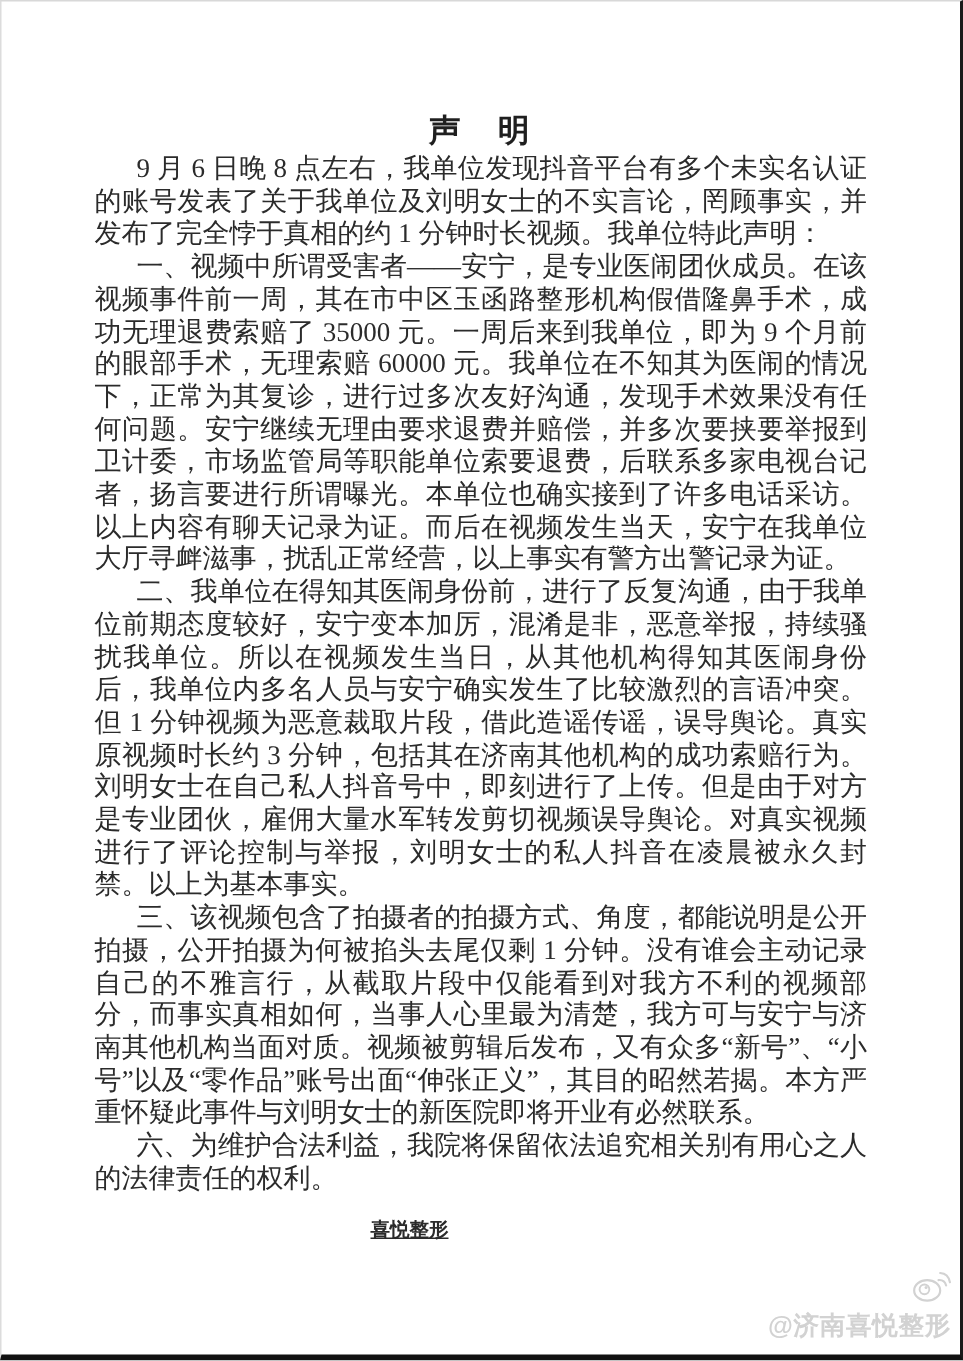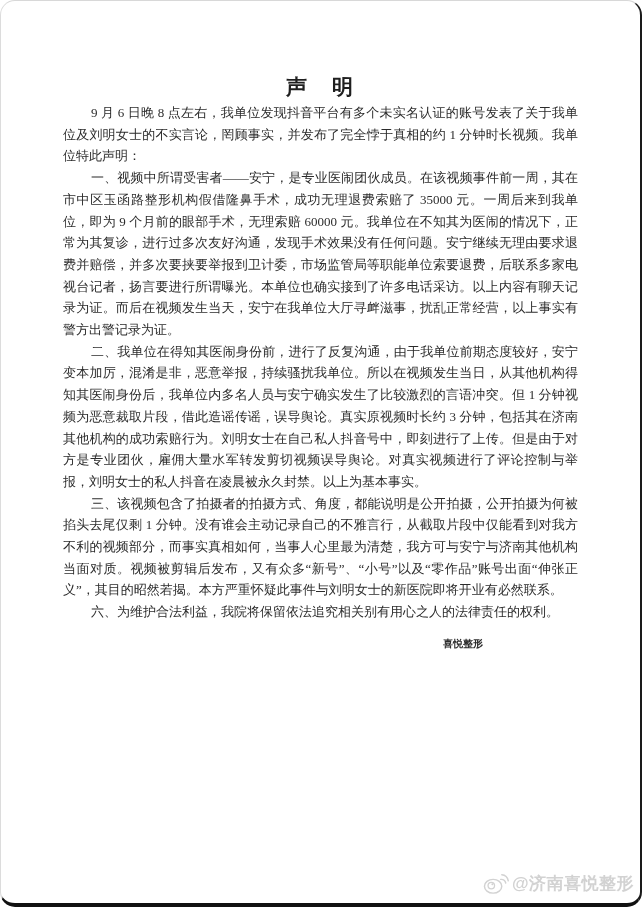--- a/index.html
+++ b/index.html
@@ -14,65 +14,66 @@
     box-sizing: border-box;
     background: #ffffff;
     border-top: 1px solid #d8d8d8;
     border-left: 1px solid #dcdcdc;
     border-right: 2px solid #1a1a1a;
     border-bottom: 4px solid #111111;
     padding: 74px 62px 0 62px;
     overflow: hidden;
     font-family: "Liberation Serif", "DejaVu Serif", serif;
     color: #2b2b2b;
-    border-radius: 15px;
   }
   .title {
     margin: 0 0 3px 0;
     text-align: center;
     font-size: 21px;
     line-height: 24px;
     font-weight: bold;
     color: #1f1f1f;
     letter-spacing: 2px;
   }
   .para {
     margin: 0;
-    font-size: 13px;
+    font-size: 18px;
     line-height: 21.7px;
     text-align: justify;
     text-indent: 28px;
     color: #2b2b2b;
     word-break: break-all;
   }
   .closing {
     margin-top: 23px;
     text-align: left;
   }
   .signature {
     margin-top: 14px;
-    text-align: right;
+    text-align: center;
     padding-right: 95px;
-    font-size: 10px;
+    font-size: 13px;
     font-weight: 600;
     color: #2b2b2b;
+    text-decoration: underline;
   }
   .watermark {
     position: absolute;
     right: 6px;
     bottom: 8px;
     display: flex;
     align-items: flex-end;
     gap: 3px;
     font-family: "Liberation Sans", "DejaVu Sans", sans-serif;
     font-size: 17px;
     font-weight: bold;
     color: #d2d2d2;
     letter-spacing: 0.5px;
     user-select: none;
+    flex-direction: column;
   }
   .watermark .wicon {
     display: inline-flex;
     align-items: flex-end;
   }
 </style>
 </head>
 <body>
 
 <div class="page">

